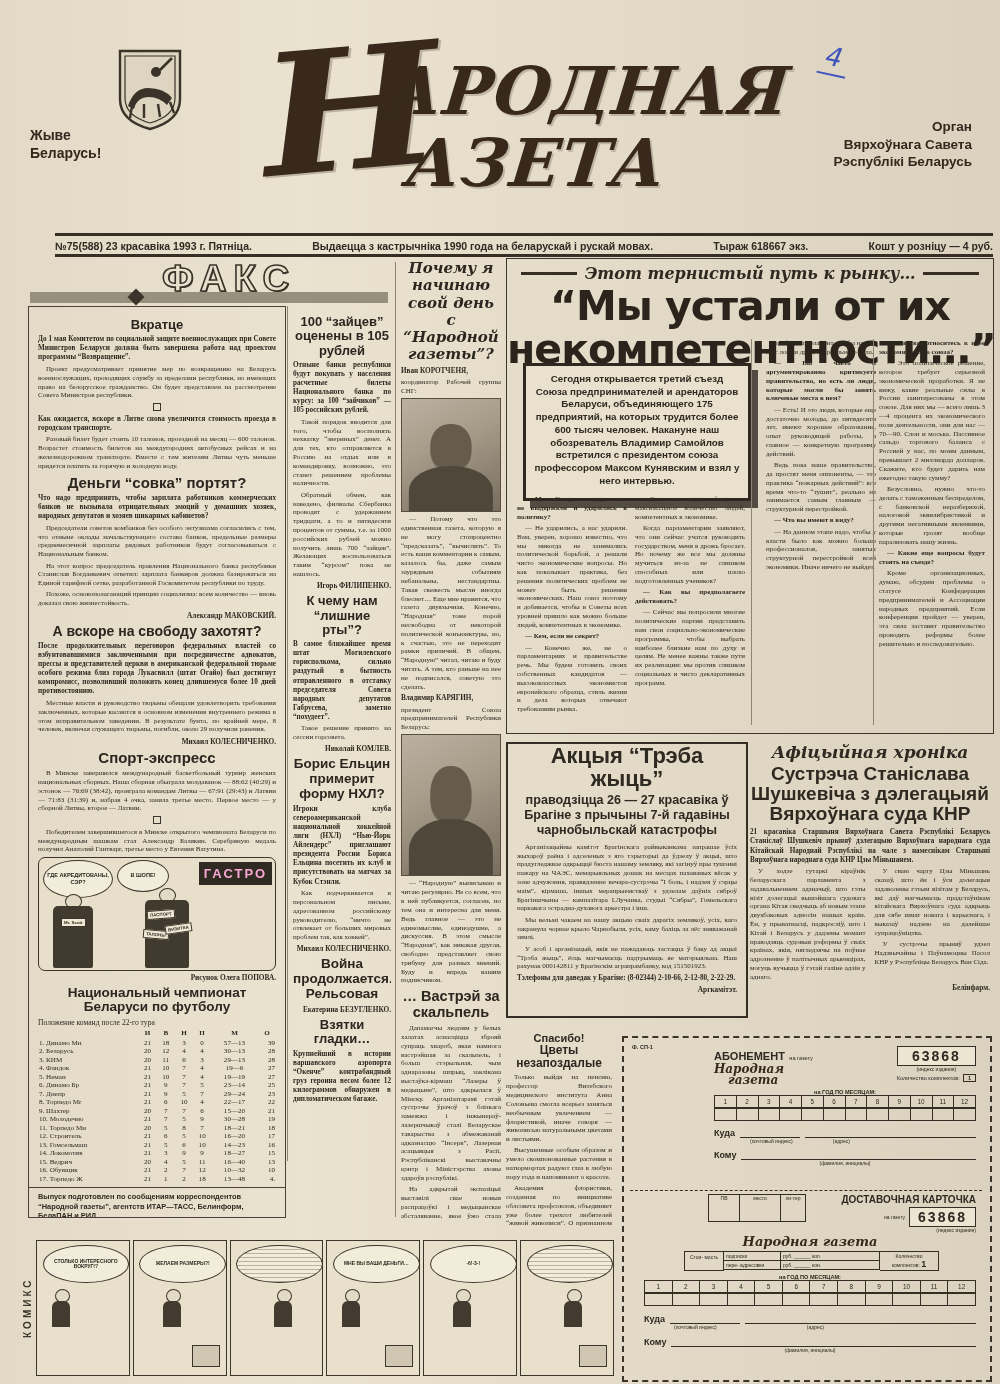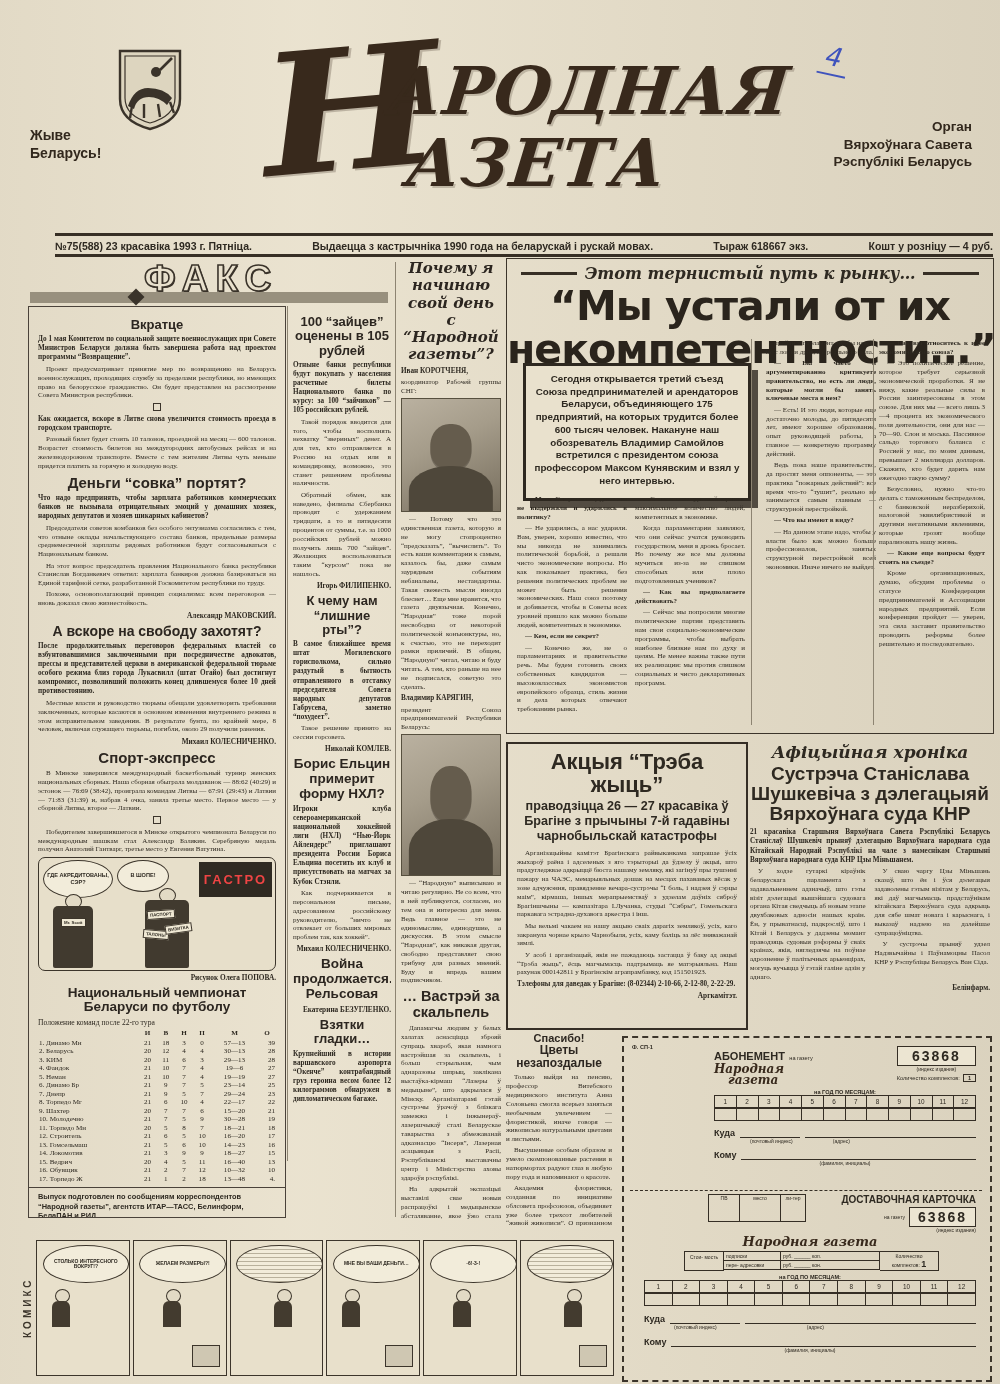--- a/index.html
+++ b/index.html
@@ -34,22 +34,22 @@
            color:#e9e1cd;-webkit-text-stroke:1.6px #3a332a;text-shadow:1px 1px 0 #3a332a;}
   .faxdiamond{width:12px;height:12px;background:#3a332a;transform:rotate(45deg);}
   .leftbox{border:1.2px solid #4a423a;padding:7px 9px 0;overflow:hidden;}
   
   .cartoon{position:relative;border:1.5px solid #3c352b;border-radius:7px;background:#e7dfca;overflow:hidden;}
   .bubble{position:absolute;background:#f2ecda;border:1px solid #3c352b;border-radius:50%;
           font-family:"Liberation Sans",sans-serif;font-weight:bold;font-size:5.6px;line-height:1.15;
           display:flex;align-items:center;justify-content:center;text-align:center;padding:3px;}
   .fig-head{position:absolute;width:15px;height:13px;border:1.3px solid #3c352b;border-radius:50%;background:#e2dac5;}
   .fig-body{position:absolute;background:#413a2f;border-radius:5px 5px 2px 2px;}
-  .gastro{position:absolute;background:#2f2a22;color:#ef4444;font-family:"Liberation Sans",sans-serif;
-          font-weight:bold;font-size:13px;letter-spacing:2px;padding:10px 5px;}
+  .gastro{position:absolute;background:#2f2a22;color:#f9a8d4;font-family:"Liberation Sans",sans-serif;
+          font-weight:bold;font-size:13px;letter-spacing:2px;padding:4px 5px;}
   .badge{position:absolute;background:#efe8d4;border:1px solid #3c352b;font-size:4.4px;font-weight:bold;
          font-family:"Liberation Sans",sans-serif;padding:1px 2px;transform:rotate(-4deg);}
   .caption{font-weight:bold;font-size:7.3px;text-align:right;margin-top:2px;}
   
   .ftab{width:100%;border-collapse:collapse;font-size:7.1px;line-height:1.2;}
   .ftab th{font-weight:bold;text-align:center;padding:0 1px 1px;}
   .ftab td{padding:0 1px;}
   .ftab td:first-child{text-align:left;white-space:nowrap;}
   .ftab td.c{text-align:center;} .ftab td.r{text-align:right;}
   .lfooter{border-top:1.2px solid #4a423a;margin:4px -9px 0;padding:4px 9px;font-family:"Liberation Sans",sans-serif;
@@ -67,21 +67,21 @@
   .kicker .ln{flex:1;height:2.4px;background:#372f25;}
   .kicker .kt{font-family:"DejaVu Serif",serif;font-style:italic;font-weight:bold;font-size:16px;white-space:nowrap;}
   .headline{font-family:"DejaVu Sans",sans-serif;font-weight:bold;text-align:center;font-size:41px;line-height:1.04;
             letter-spacing:-1px;color:#2a241c;}
   .leadbox{border:3px solid #2e2820;box-shadow:7px 7px 0 rgba(46,40,32,.8);background:#e9e1cd;
            font-family:"Liberation Sans",sans-serif;font-weight:bold;font-size:9.8px;line-height:1.3;text-align:center;
            padding:7px 8px;}
   .iv-col p{font-size:7px;line-height:1.26;text-align:justify;margin:0 0 2.5px;text-indent:8px;}
   .iv-col p.q{font-weight:bold;}
   
-  .akframe{border:2px solid #352e25;padding:6px 9px;overflow:hidden;}
+  .akframe{border:2px solid #352e25;padding:0 9px;overflow:hidden;}
   .ak-title{font-family:"Liberation Sans",sans-serif;font-weight:bold;font-size:22px;text-align:center;line-height:1.05;}
   .ak-sub{font-family:"Liberation Sans",sans-serif;font-weight:bold;font-size:12.6px;text-align:center;line-height:1.18;margin:3px 0 5px;}
   .chr-head{font-family:"DejaVu Serif",serif;font-style:italic;font-weight:bold;font-size:17px;text-align:center;}
   .chr-title{font-family:"Liberation Sans",sans-serif;font-weight:bold;font-size:19px;text-align:center;line-height:1.06;margin:2px 0 4px;}
   .twocol{column-count:2;column-gap:9px;}
   
   .formframe{border:2px dashed #3c352b;font-family:"Liberation Sans",sans-serif;color:#2e2921;}
   .fbx{border:1.2px solid #352e25;}
   .fsm{font-size:5.6px;} .fxs{font-size:5px;}
   .findex{font-weight:bold;font-size:14px;letter-spacing:2px;border:1.4px solid #352e25;padding:1px 8px;background:#ece5d2;}
@@ -145,38 +145,38 @@
   <div class="abs dateline" style="left:55px;top:240px;width:938px;">
     <span>№75(588) 23 красавіка 1993 г. Пятніца.</span>
     <span>Выдаецца з кастрычніка 1990 года на беларускай і рускай мовах.</span>
     <span>Тыраж 618667 экз.</span>
     <span>Кошт у розніцу — 4 руб.</span>
   </div>
   <div class="abs rule" style="left:55px;top:254px;width:938px;"></div>
 
   <div class="abs faxbar" style="left:30px;top:292px;width:358px;"></div>
   <div class="abs faxdiamond" style="left:130px;top:291px;"></div>
-  <div class="abs faxword" style="left:144px;top:258px;">ФАКС</div>
+  <div class="abs faxword" style="left:162px;top:258px;">ФАКС</div>
 
   <div class="abs leftbox" style="left:28px;top:306px;width:238px;height:903px;">
     <div class="sec-title" style="font-size:13px;">Вкратце</div>
     <div class="bt" id="vkratce-items">
         <p class="lead">До 1 мая Комитетом по социальной защите военнослужащих при Совете Министров Беларуси должна быть завершена работа над проектом программы “Возвращение”.</p>
         <p>Проект предусматривает принятие мер по возвращению на Беларусь военнослужащих, проходящих службу за пределами республики, но имеющих право на белорусское гражданство. Он будет представлен на рассмотрение Совета Министров республики.</p>
         <div class="sqsep"></div>
         <p class="lead">Как ожидается, вскоре в Литве снова увеличится стоимость проезда в городском транспорте.</p>
         <p>Разовый билет будет стоить 10 талонов, проездной на месяц — 600 талонов. Возрастет стоимость билетов на междугородних автобусных рейсах и на железнодорожном транспорте. Вместе с тем жителям Литвы чуть меньше придется платить за горячую и холодную воду.</p>
       </div>
 
     <div class="sec-title" style="font-size:15px;">Деньги “совка” портят?</div>
     <div class="bt">
       <p class="lead">Что надо предпринять, чтобы зарплата работников коммерческих банков не вызывала отрицательных эмоций у домашних хозяек, народных депутатов и хозяев шикарных кабинетов?</p>
       <p>Председатели советов комбанков без особого энтузиазма согласились с тем, что отныне оклады начальствующего состава банков, предельные размеры среднемесячной зарплаты рядовых работников будут согласовываться с Национальным банком.</p>
       <p>На этот вопрос председатель правления Национального банка республики Станислав Богданкевич ответил: зарплата банкиров должна базироваться на Единой тарифной сетке, разработанной Госкомитетом республики по труду.</p>
-      <p>Похоже, основополагающий принцип социализма: всем переговоров — вновь доказал свою жизнестойкость.</p>
+      <p>Похоже, основополагающий принцип социализма: всем количество — вновь доказал свою жизнестойкость.</p>
     </div>
     <div class="sig">Александр МАКОВСКИЙ.</div>
 
     <div class="sec-title" style="font-size:14px;">А вскоре на свободу захотят?</div>
     <div class="bt">
       <p class="lead">После продолжительных переговоров федеральных властей со взбунтовавшимися заключенными при посредничестве адвокатов, прессы и представителей церкви в американской федеральной тюрьме особого режима близ города Лукасвилл (штат Огайо) был достигнут компромисс, позволивший положить конец длившемуся более 10 дней противостоянию.</p>
       <p>Местные власти и руководство тюрьмы обещали удовлетворить требования заключенных, которые касаются в основном изменения внутреннего режима в этом исправительном заведении. В результате бунта, по крайней мере, 8 человек, включая служащего тюрьмы, погибли, около 29 получили ранения.</p>
     </div>
     <div class="sig">Михаил КОЛЕСНИЧЕНКО.</div>
 

